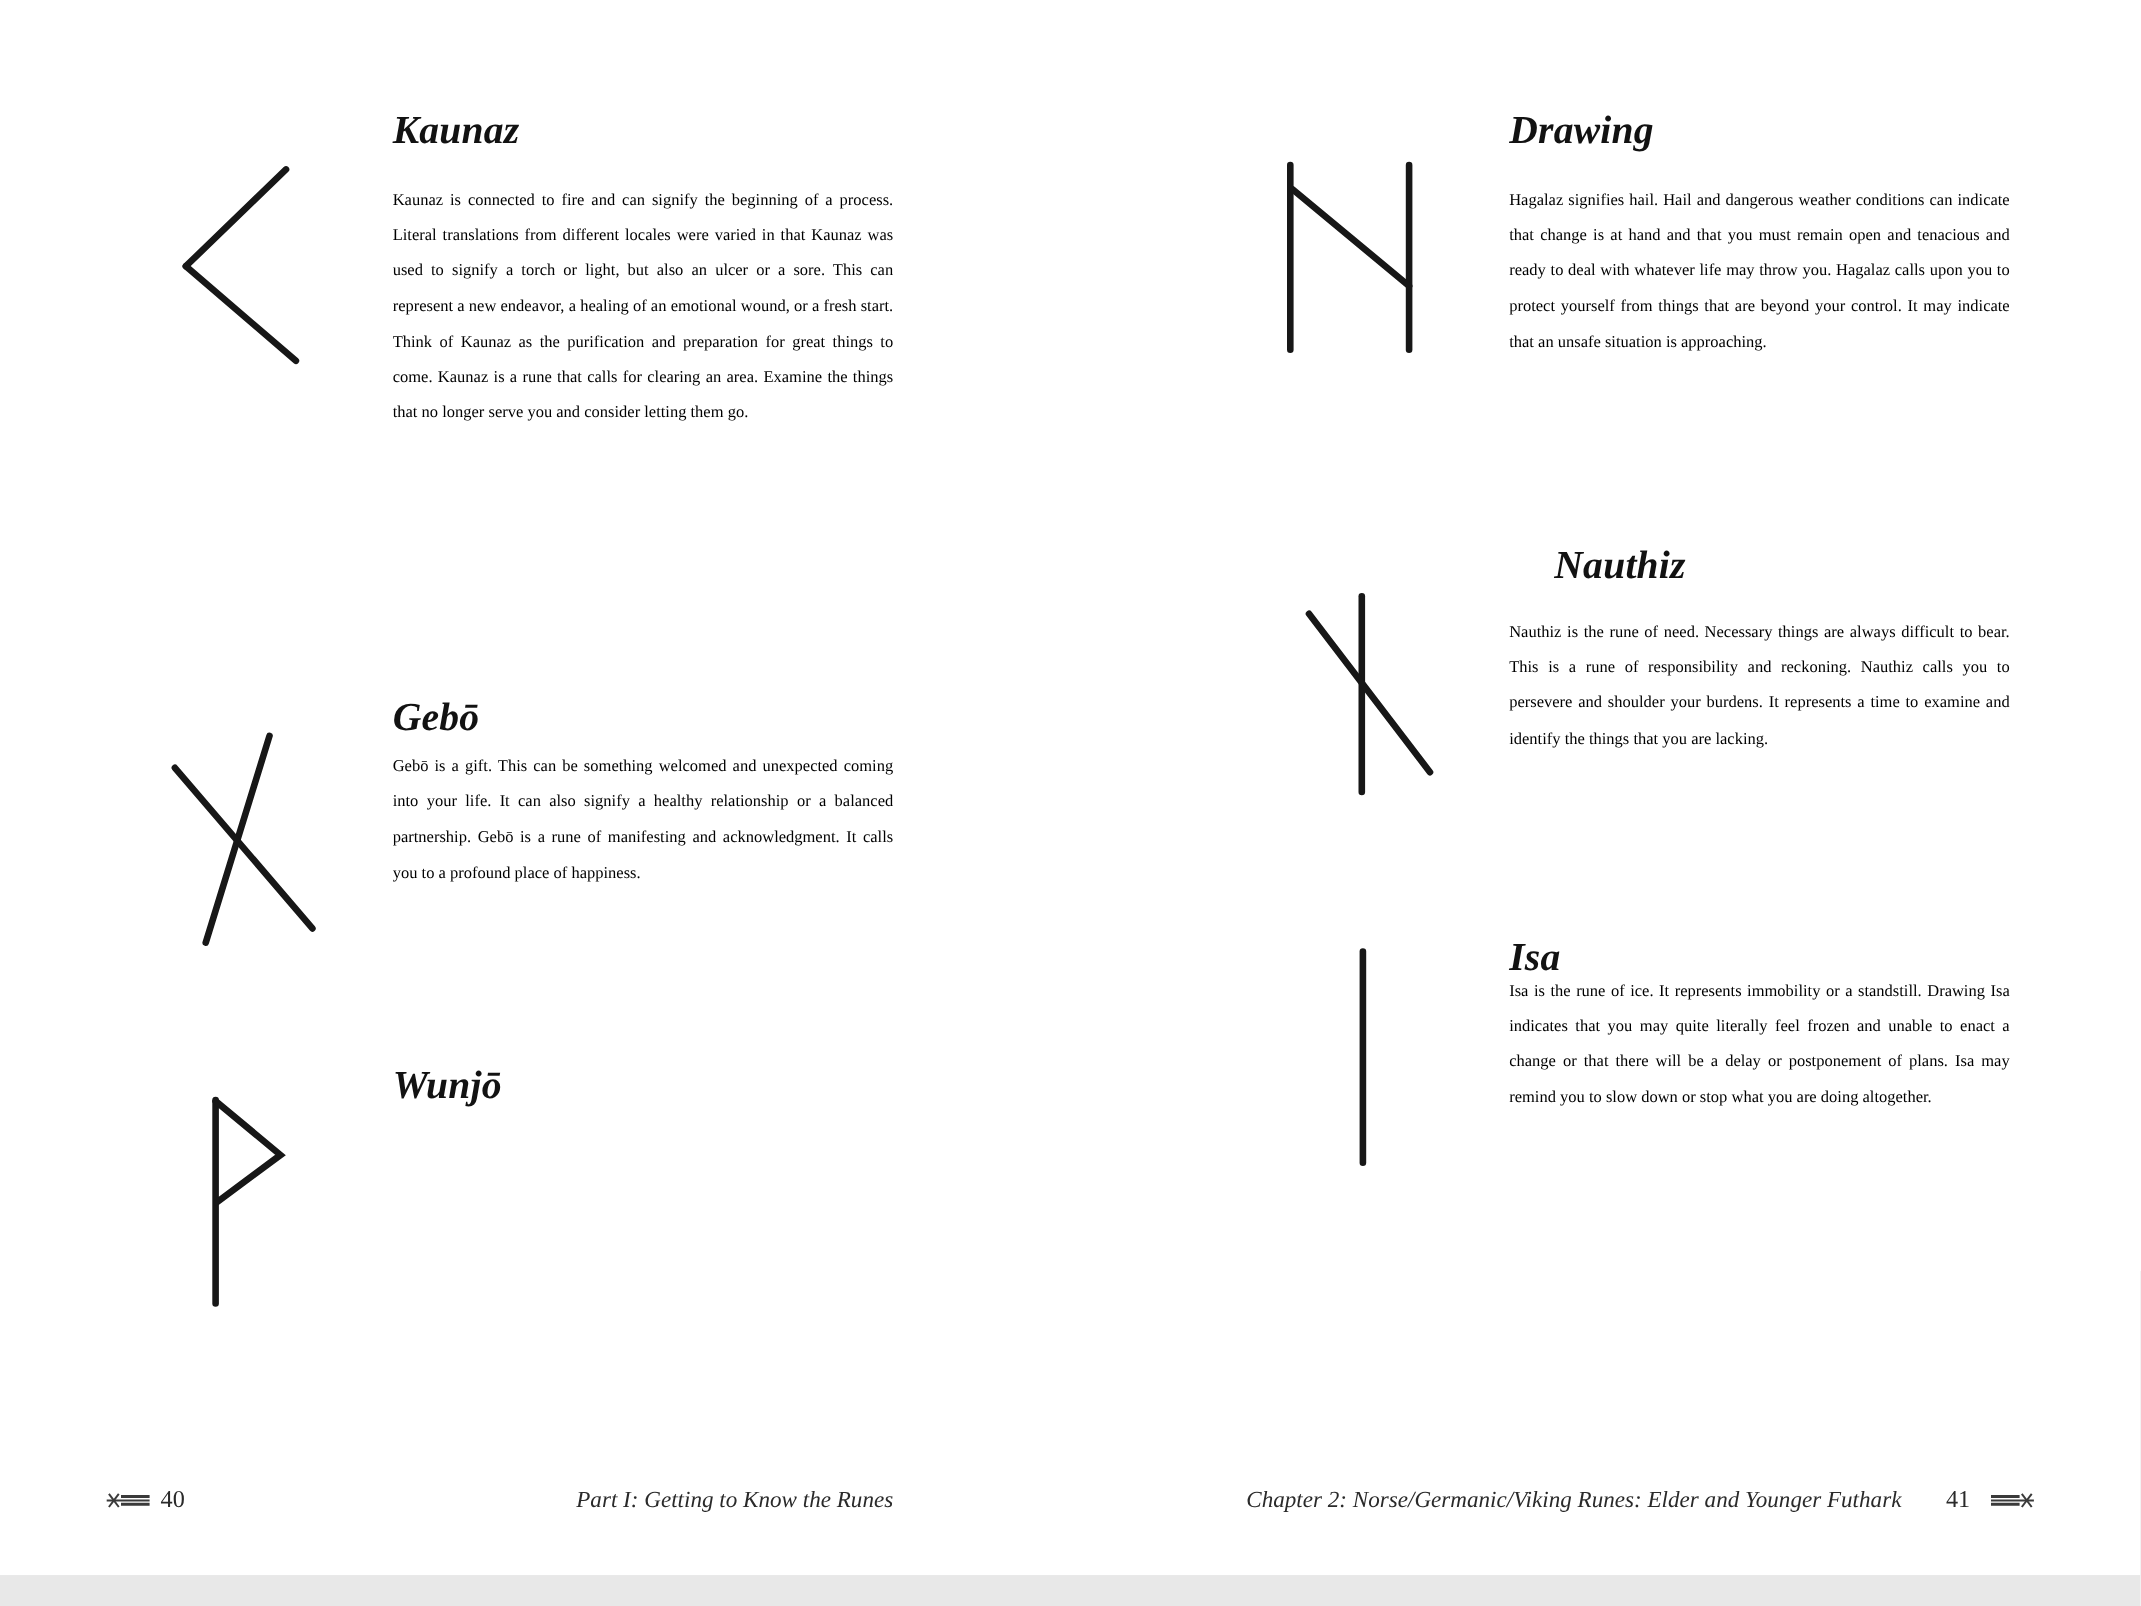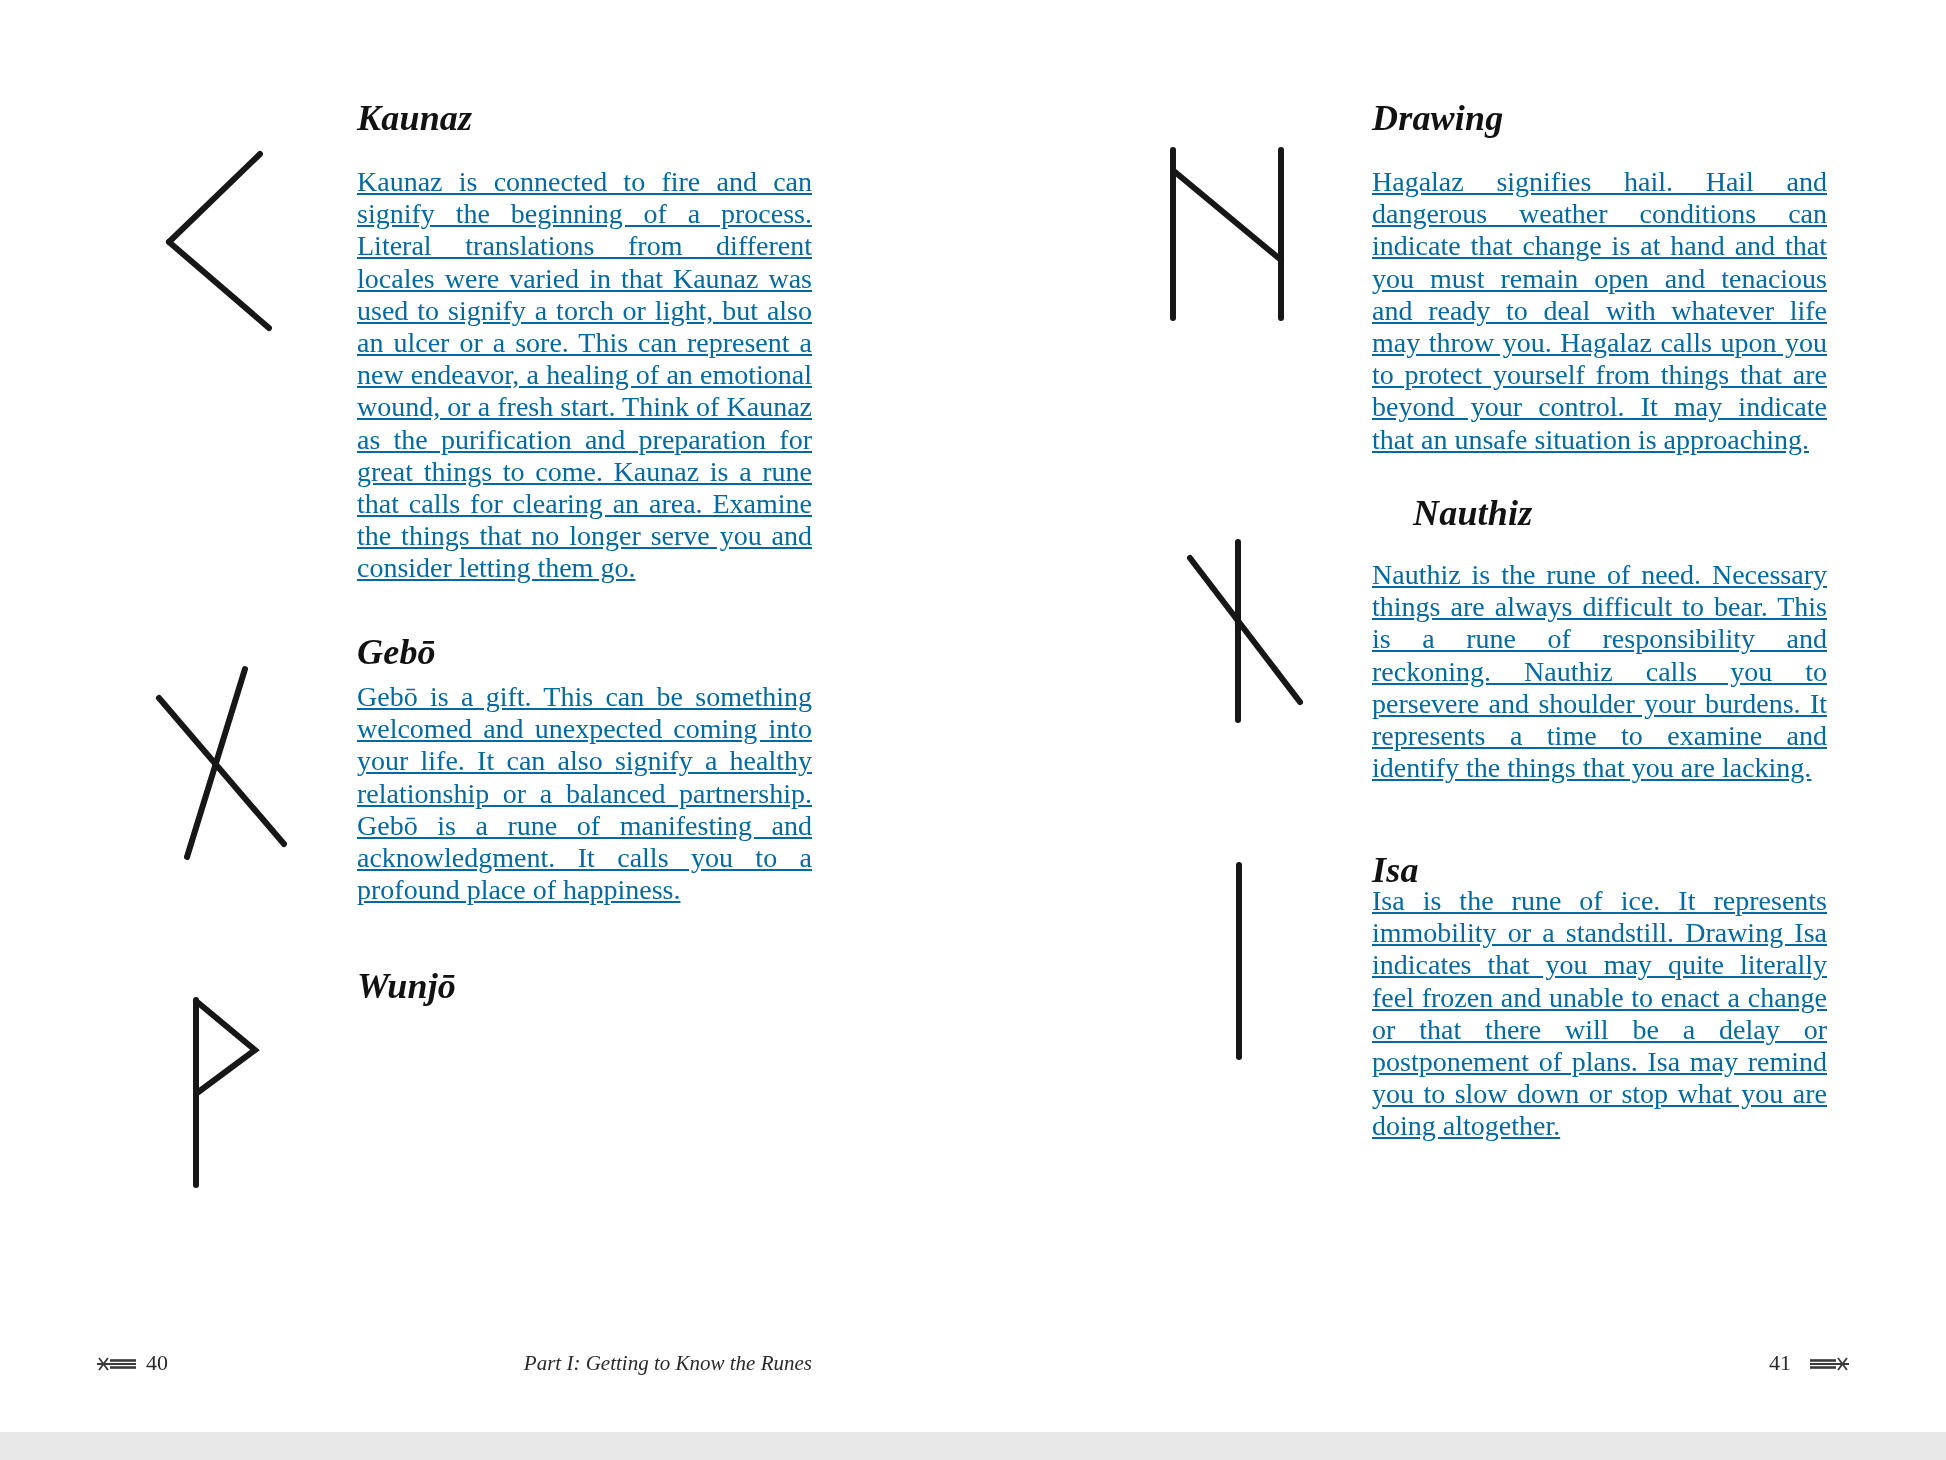--- a/index.html
+++ b/index.html
@@ -18,25 +18,24 @@
     line-height:44px;
     font-style:italic;
     font-weight:bold;
     color:#121212;
     letter-spacing:0.2px;
   }
   .rune-body{
     position:absolute;
     margin:0;
     width:455px;
-    font-size:28px;
+    font-size:15px;
     line-height:32.2px;
     text-align:justify;
-    color:#0369a1;
-    text-decoration:underline;
+    color:#000000;
   }
   .rune-svg{position:absolute;}
   .rune-svg line, .rune-svg polyline{
     stroke:#171717;stroke-width:6;stroke-linecap:round;fill:none;
   }
   .footer-text{
     position:absolute;
     font-size:21px;
     font-style:italic;
     color:#2a2a2a;
@@ -130,20 +129,21 @@
   <svg id="ornament-left" class="ornament" width="42" height="18" viewBox="0 0 42 18">
     <path d="M2 9 H41" stroke-width="1.8"></path>
     <path d="M15 5.5 H41" stroke-width="2.6"></path>
     <path d="M15 12.5 H41" stroke-width="2.6"></path>
     <path d="M4 3 L13 15" stroke-width="1.8"></path>
     <path d="M13 3 L4 15" stroke-width="1.8"></path>
   </svg>
   <div id="pagenum-left" class="footer-pagenum">40</div>
   <div id="running-head-left" class="footer-text">Part I: Getting to Know the Runes</div>
 
+  <div id="running-head-right" class="footer-text">Chapter 2: Norse/Germanic/Viking Runes: Elder and Younger Futhark</div>
   <div id="pagenum-right" class="footer-pagenum">41</div>
   <svg id="ornament-right" class="ornament" width="42" height="18" viewBox="0 0 42 18">
     <g transform="translate(42,0) scale(-1,1)">
       <path d="M2 9 H41" stroke-width="1.8"></path>
       <path d="M15 5.5 H41" stroke-width="2.6"></path>
       <path d="M15 12.5 H41" stroke-width="2.6"></path>
       <path d="M4 3 L13 15" stroke-width="1.8"></path>
       <path d="M13 3 L4 15" stroke-width="1.8"></path>
     </g>
   </svg>

